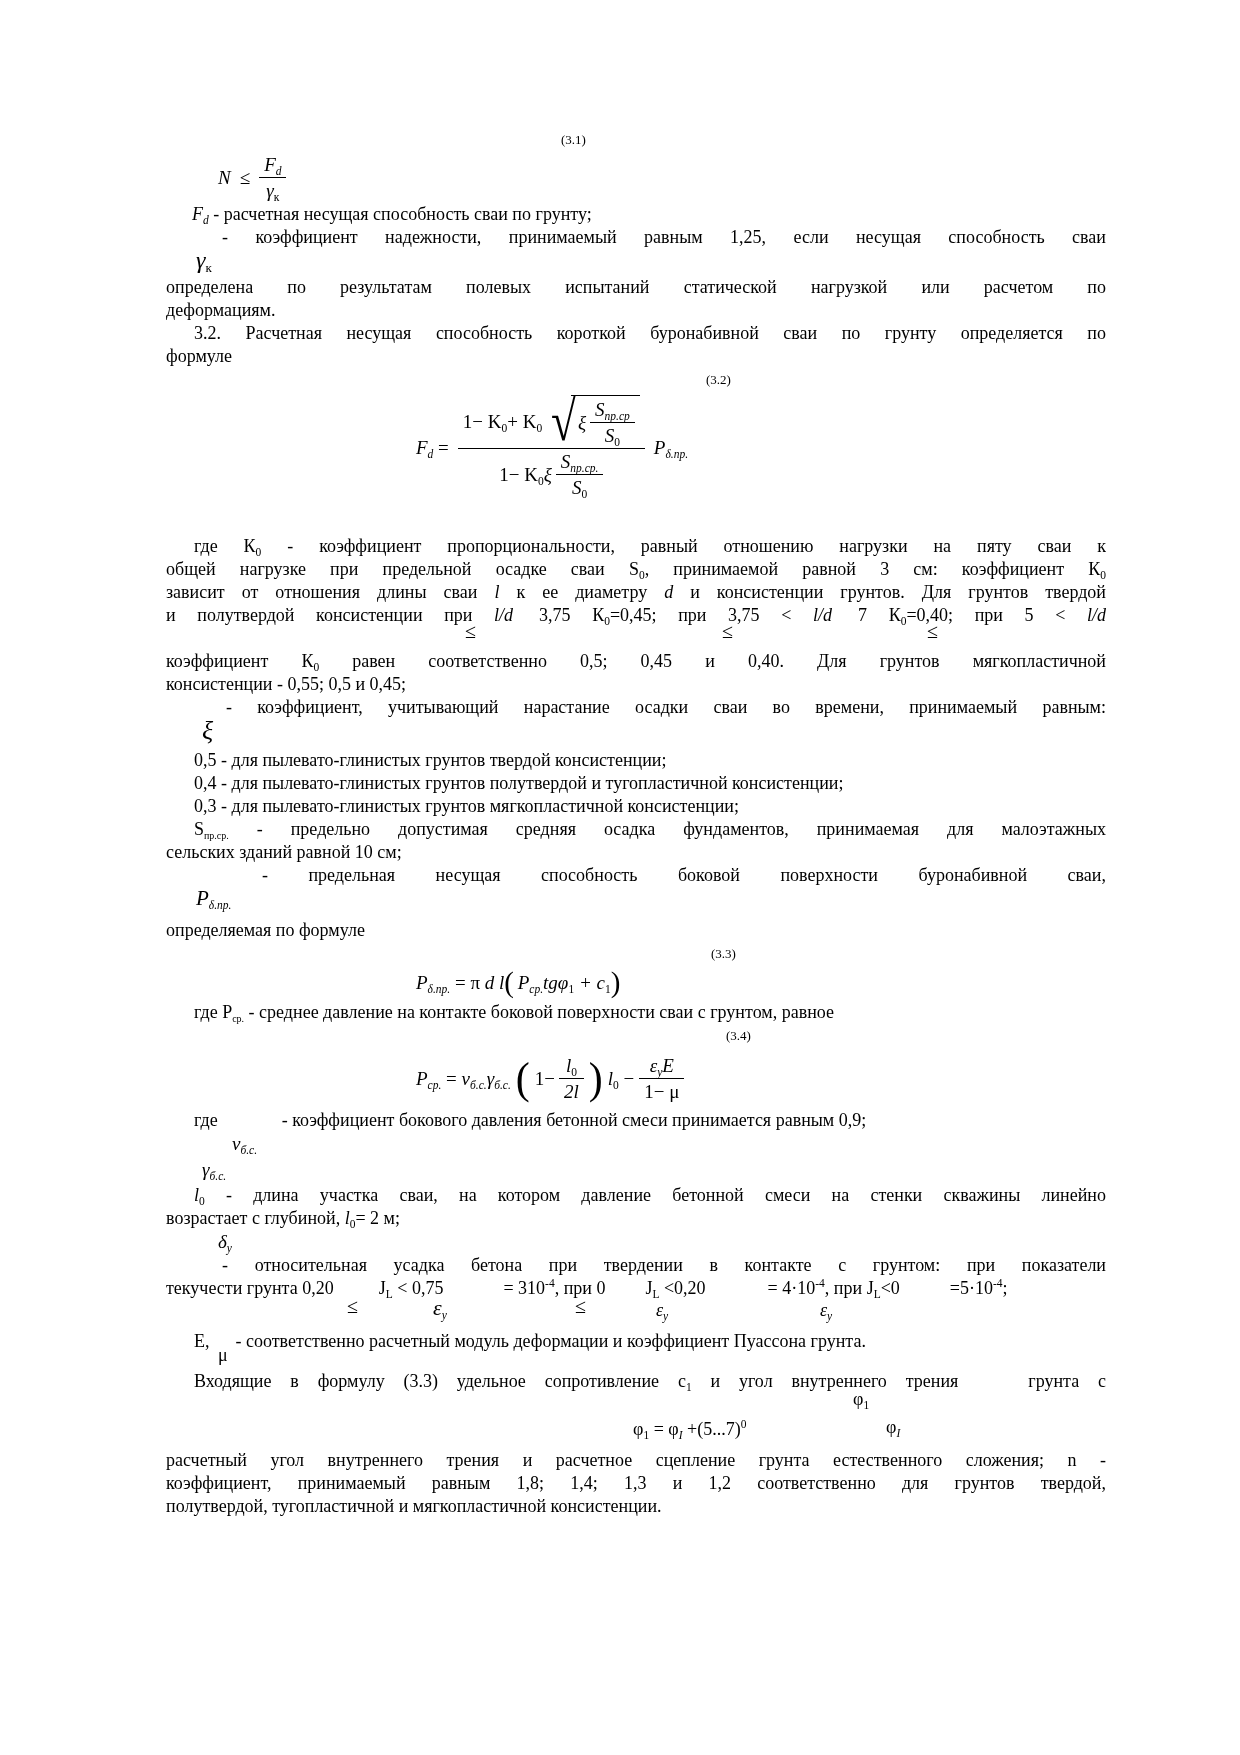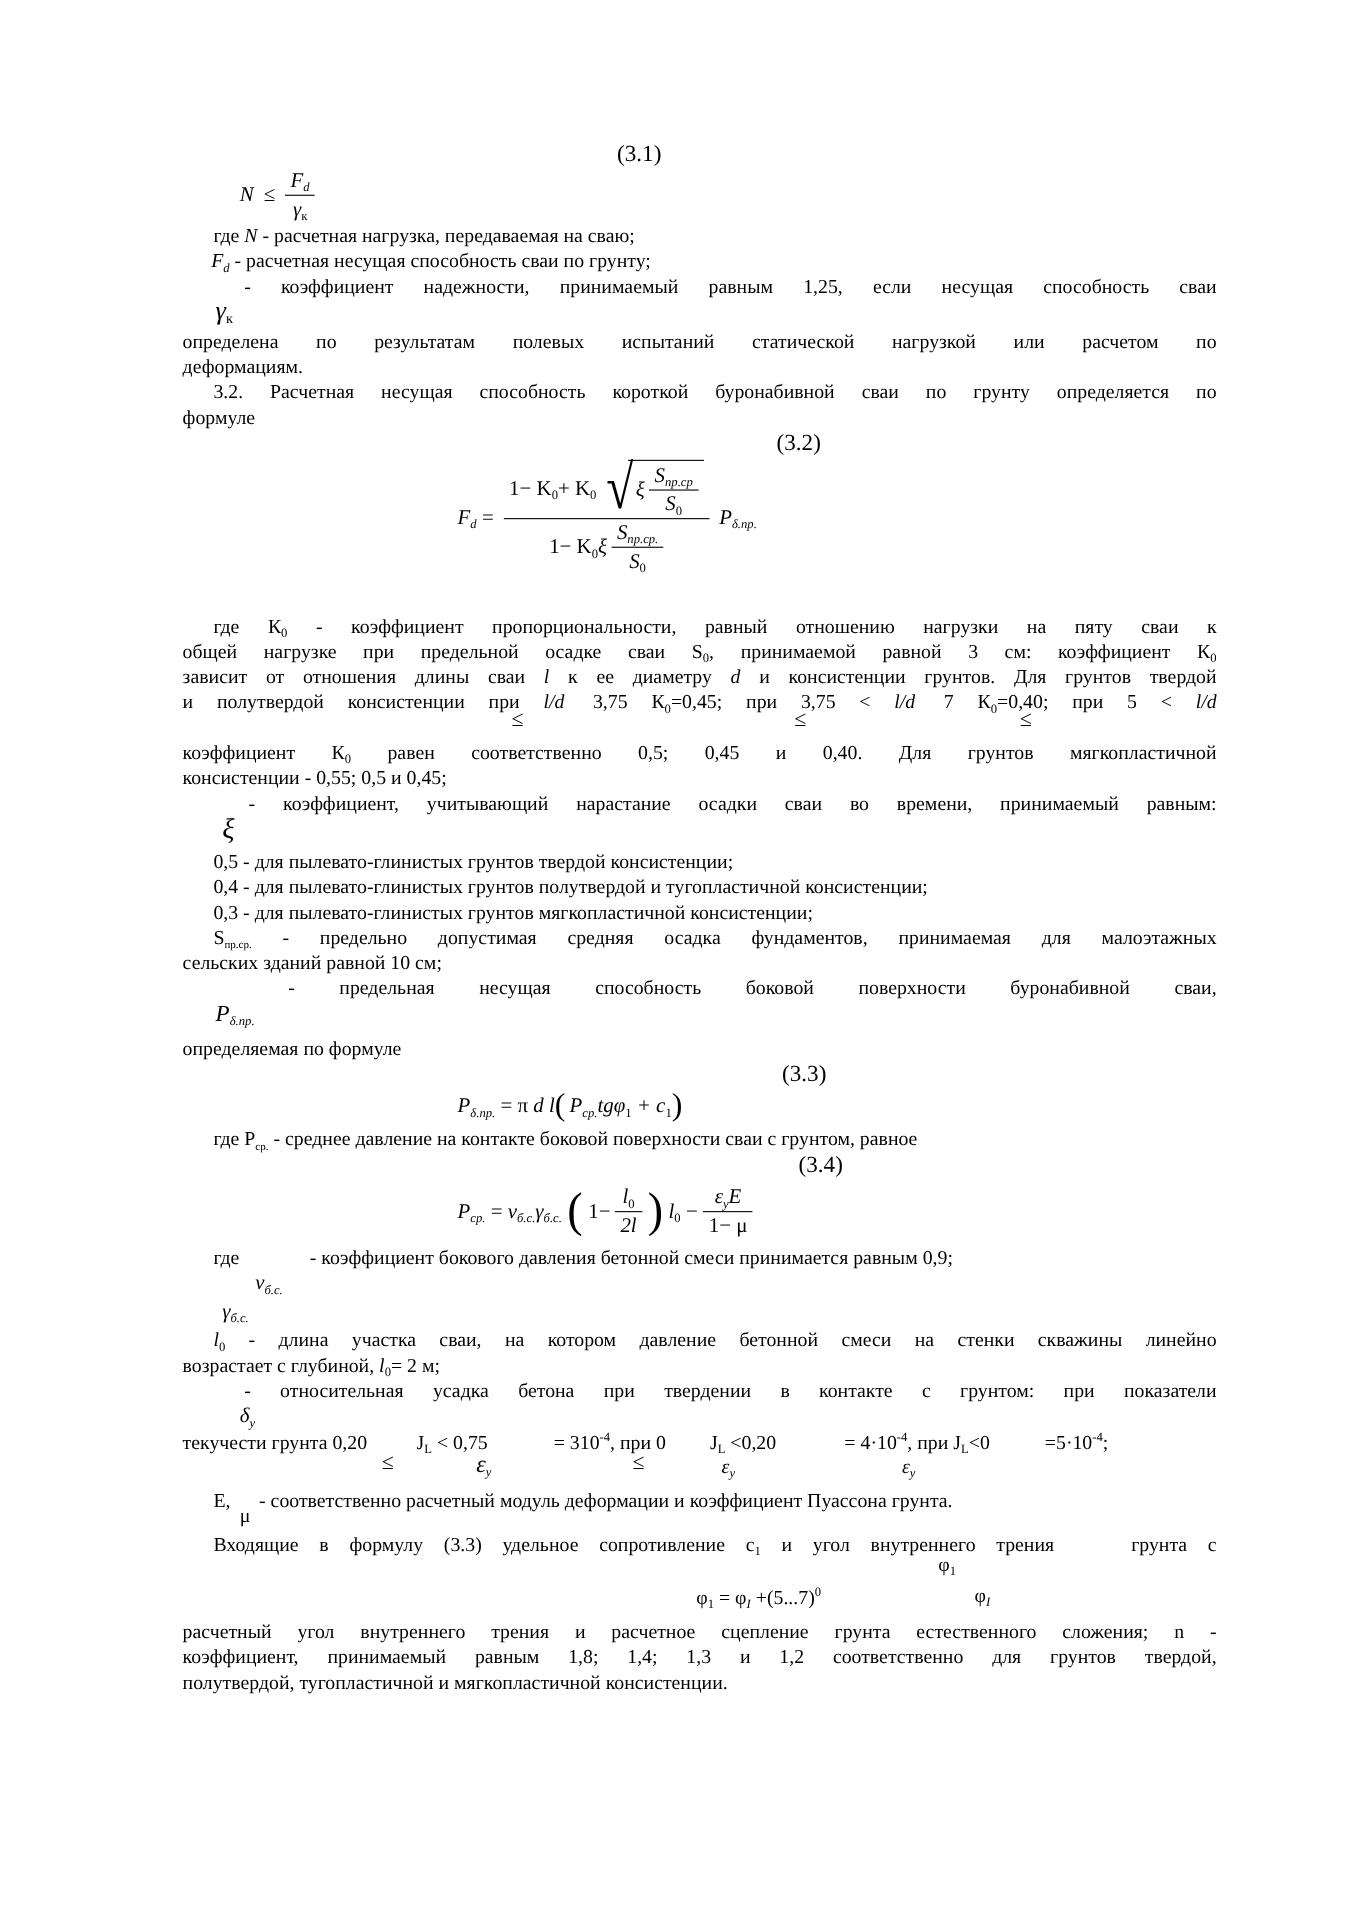--- a/index.html
+++ b/index.html
@@ -5,21 +5,21 @@
   * { box-sizing: border-box; margin: 0; padding: 0; }
   html,body { width:1240px; height:1755px; background:#ffffff; overflow:hidden; }
   body { font-family:"Liberation Serif","DejaVu Serif",serif; font-size:18px; color:#000; }
   .pg { padding:128px 134px 0 166px; width:1240px; position:relative; }
   .ln { line-height:23px; min-height:23px; position:relative; }
   .jf { text-align:justify; text-align-last:justify; }
   sub.s { font-size:11.5px; line-height:0; vertical-align:-4px; }
   sup.sp { font-size:11.5px; line-height:0; vertical-align:7px; }
   .si { font-style:italic; }
   .gap { display:inline-block; height:1px; }
-  .eqlab { font-size:21px; }
+  .eqlab { font-size:13px; }
   
   .f { display:flex; align-items:center; gap:9px; font-size:19px; }
   .frac { display:inline-flex; flex-direction:column; text-align:center; vertical-align:middle; }
   .fn { display:block; padding:0 5px 1px 5px; }
   .fd { display:block; border-top:1.5px solid #000; padding:1px 5px 0 5px; }
   .fx { display:inline-flex; align-items:center; justify-content:center; gap:4px; }
   .sq { display:inline-flex; align-items:center; margin-left:2px; }
   .sqs { font-size:56px; line-height:46px; font-weight:400; margin-right:-8px; transform:scaleX(.8); }
   .sqb { border-top:1.8px solid #000; display:inline-flex; align-items:center; gap:4px; padding:2px 5px 0 7px; }
   .mp { font-size:29px; font-weight:300; line-height:0; vertical-align:-3px; letter-spacing:-1px; }
@@ -36,21 +36,20 @@
 
   <div class="ln f" style="height:52px;padding-left:52px">
     <span><i>N</i></span>
     <span>≤</span>
     <span class="frac">
       <span class="fn"><i>F</i><sub class="s si">d</sub></span>
       <span class="fd"><i>γ</i><sub class="s">к</sub></span>
     </span>
   </div>
 
-  <div class="ln" style="padding-left:28px"><span>где </span><i>N</i><span> - расчетная нагрузка, передаваемая на сваю;</span></div>
 
   <div class="ln" style="padding-left:26px"><i>F</i><sub class="s si">d</sub><span> - расчетная несущая способность сваи по грунту;</span></div>
 
   <div class="ln jf" style="padding-left:56px"><span>- коэффициент надежности, принимаемый равным 1,25, если несущая способность сваи</span></div>
 
   <div class="ln" style="height:27px;padding-left:30px;font-size:24px"><i>γ</i><sub class="s" style="font-size:13px">к</sub></div>
 
   <div class="ln jf"><span>определена по результатам полевых испытаний статической нагрузкой или расчетом по</span></div>
   <div class="ln"><span>деформациям.</span></div>
 
@@ -149,22 +148,22 @@
   </div>
 
   <div class="ln" style="padding-left:28px"><span>где</span><span class="gap" style="width:64px"></span><span>- коэффициент бокового давления бетонной смеси принимается равным 0,9;</span></div>
   <div class="ln" style="height:26px;padding-left:66px;font-size:19px"><i>ν</i><sub class="s si">б.с.</sub></div>
 
   <div class="ln" style="height:26px;padding-left:36px;font-size:19px"><i>γ</i><sub class="s si">б.с.</sub></div>
 
   <div class="ln jf" style="padding-left:28px"><i>l</i><sub class="s">0</sub><span> - длина участка сваи, на котором давление бетонной смеси на стенки скважины линейно</span></div>
   <div class="ln"><span>возрастает с глубиной, </span><i>l</i><sub class="s">0</sub><span>= 2 м;</span></div>
 
+  <div class="ln" style="height:24px;padding-left:52px;font-size:19px"><i>δ</i><sub class="s si">y</sub></div>
   <div class="ln jf" style="padding-left:56px"><span>- относительная усадка бетона при твердении в контакте с грунтом: при показатели</span></div>
-  <div class="ln" style="height:24px;padding-left:52px;font-size:19px"><i>δ</i><sub class="s si">y</sub></div>
 
   <div class="ln"><span>текучести грунта 0,20</span><span class="gap" style="width:45px"></span><span>J</span><sub class="s">L</sub><span> &lt; 0,75</span><span class="gap" style="width:60px"></span><span>= 310</span><sup class="sp">-4</sup><span>, при 0</span><span class="gap" style="width:40px"></span><span>J</span><sub class="s">L</sub><span> &lt;0,20</span><span class="gap" style="width:62px"></span><span>= 4·10</span><sup class="sp">-4</sup><span>, при J</span><sub class="s">L</sub><span>&lt;0</span><span class="gap" style="width:50px"></span><span>=5·10</span><sup class="sp">-4</sup><span>;</span></div>
 
   <div class="ln" style="height:30px">
     <span class="drop leq" style="left:181px;top:-4px">≤</span>
     <span class="drop" style="left:267px;top:-2px;font-size:22px"><i>ε</i><sub class="s si">y</sub></span>
     <span class="drop leq" style="left:409px;top:-4px">≤</span>
     <span class="drop" style="left:490px;top:0"><i>ε</i><sub class="s si">y</sub></span>
     <span class="drop" style="left:654px;top:0"><i>ε</i><sub class="s si">y</sub></span>
   </div>

